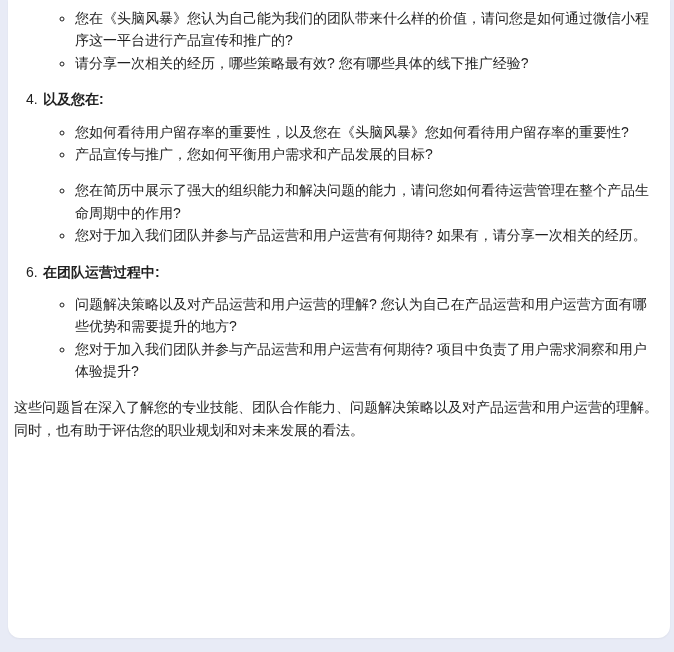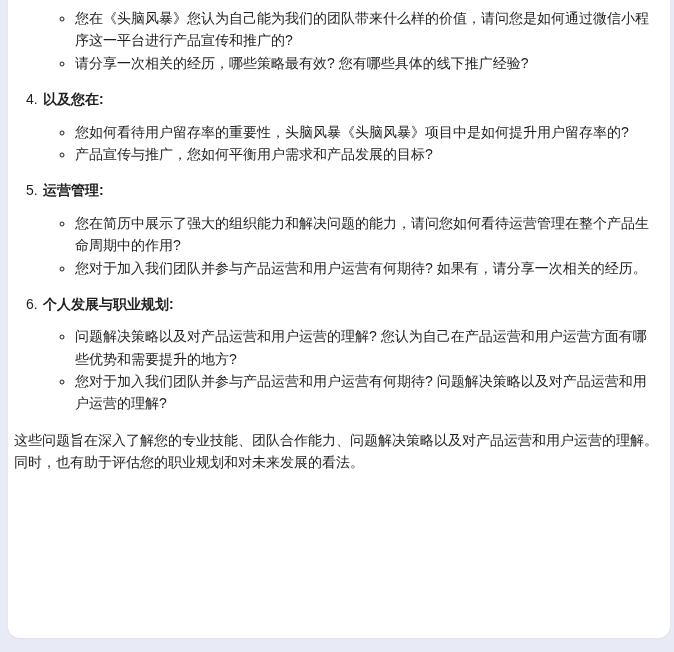--- a/index.html
+++ b/index.html
@@ -62,36 +62,35 @@
   <div class="section">
     <ul class="q-list">
       <li class="q-item">您在《头脑风暴》您认为自己能为我们的团队带来什么样的价值，请问您是如何通过微信小程序这一平台进行产品宣传和推广的?</li>
       <li class="q-item">请分享一次相关的经历，哪些策略最有效? 您有哪些具体的线下推广经验?</li>
     </ul>
   </div>
 
   <div class="section">
     <p class="section-head"><span class="section-num">4.</span><span class="section-title">以及您在:</span></p>
     <ul class="q-list">
-      <li class="q-item">您如何看待用户留存率的重要性，头脑风暴《头脑风暴》项目中是如何提升用户留存率的?</li>
+      <li class="q-item">您如何看待用户留存率的重要性，以及您在《头脑风暴》您如何看待用户留存率的重要性?</li>
       <li class="q-item">产品宣传与推广，您如何平衡用户需求和产品发展的目标?</li>
     </ul>
   </div>
 
   <div class="section">
-    <p class="section-head"><span class="section-num">5.</span><span class="section-title">运营管理:</span></p>
     <ul class="q-list">
       <li class="q-item">您在简历中展示了强大的组织能力和解决问题的能力，请问您如何看待运营管理在整个产品生命周期中的作用?</li>
       <li class="q-item">您对于加入我们团队并参与产品运营和用户运营有何期待? 如果有，请分享一次相关的经历。</li>
     </ul>
   </div>
 
   <div class="section">
-    <p class="section-head"><span class="section-num">6.</span><span class="section-title">个人发展与职业规划:</span></p>
+    <p class="section-head"><span class="section-num">6.</span><span class="section-title">在团队运营过程中:</span></p>
     <ul class="q-list">
       <li class="q-item">问题解决策略以及对产品运营和用户运营的理解? 您认为自己在产品运营和用户运营方面有哪些优势和需要提升的地方?</li>
-      <li class="q-item">您对于加入我们团队并参与产品运营和用户运营有何期待? 问题解决策略以及对产品运营和用户运营的理解?</li>
+      <li class="q-item">您对于加入我们团队并参与产品运营和用户运营有何期待? 项目中负责了用户需求洞察和用户体验提升?</li>
     </ul>
   </div>
 
   <p class="closing">这些问题旨在深入了解您的专业技能、团队合作能力、问题解决策略以及对产品运营和用户运营的理解。同时，也有助于评估您的职业规划和对未来发展的看法。</p>
 
 </div>
 
 </body></html>

